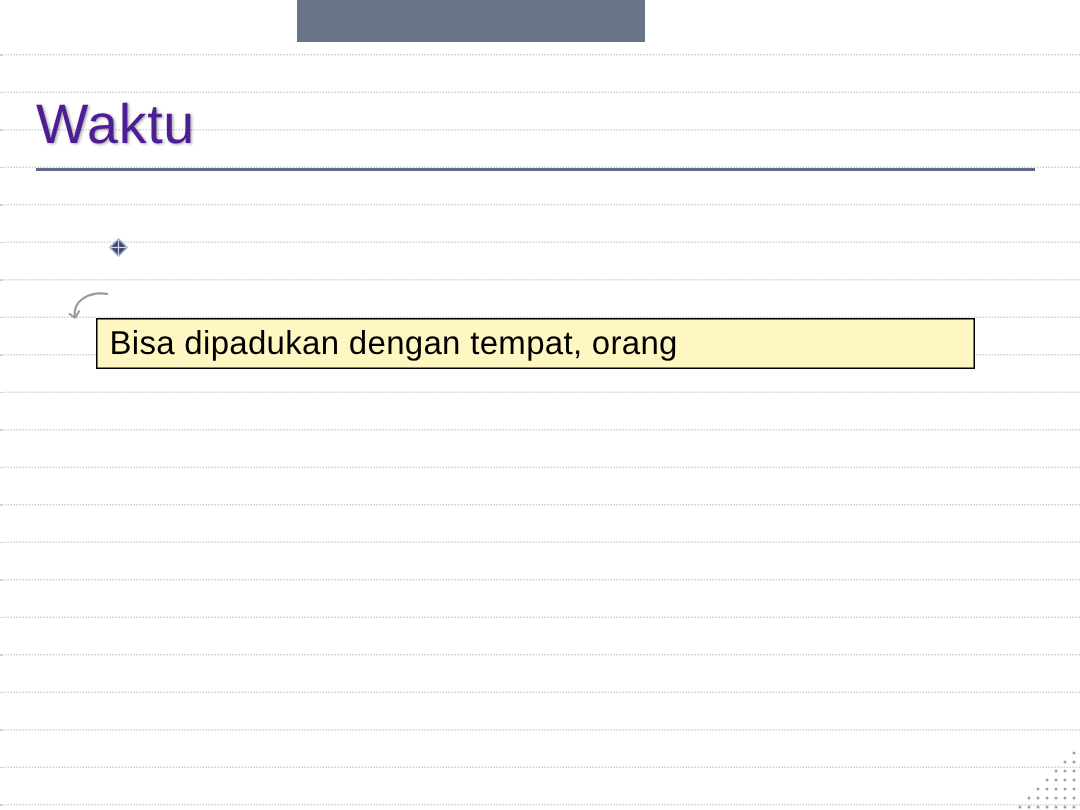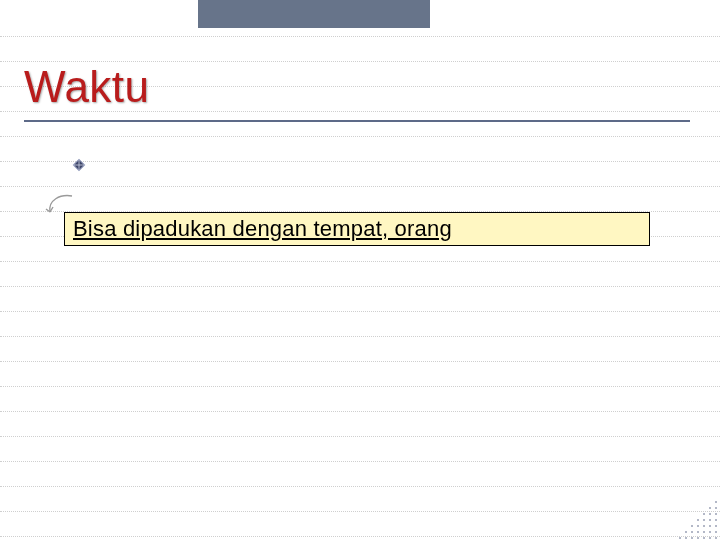--- a/index.html
+++ b/index.html
@@ -31,23 +31,23 @@
     background: #5f6d84;
     opacity: 0.95;
   }
   
   .title-wrap {
     position: absolute;
     left: 24px;
     top: 62px;
   }
   .title {
-    font-size: 44px;
+    font-size: 37px;
     font-weight: 400;
-    color: #b91c1c;
+    color: #4c1d95;
     text-shadow: 1px 1px 2px rgba(0,0,0,0.35);
     letter-spacing: 0.5px;
   }
   .title-underline {
     margin-top: 8px;
     width: 666px;
     height: 2px;
     background: #5d6a88;
   }
   
@@ -83,21 +83,20 @@
     position: absolute;
     left: 64px;
     top: 212px;
     width: 586px;
     height: 34px;
     background: #fff7c2;
     border: 1px solid #000;
     display: flex;
     align-items: center;
     padding-left: 8px;
-    text-decoration: underline;
   }
   .note-text {
     font-size: 22px;
     color: #000;
     font-family: Arial, Helvetica, sans-serif;
     letter-spacing: 0.2px;
   }
   
   .corner-accent {
     position: absolute;

